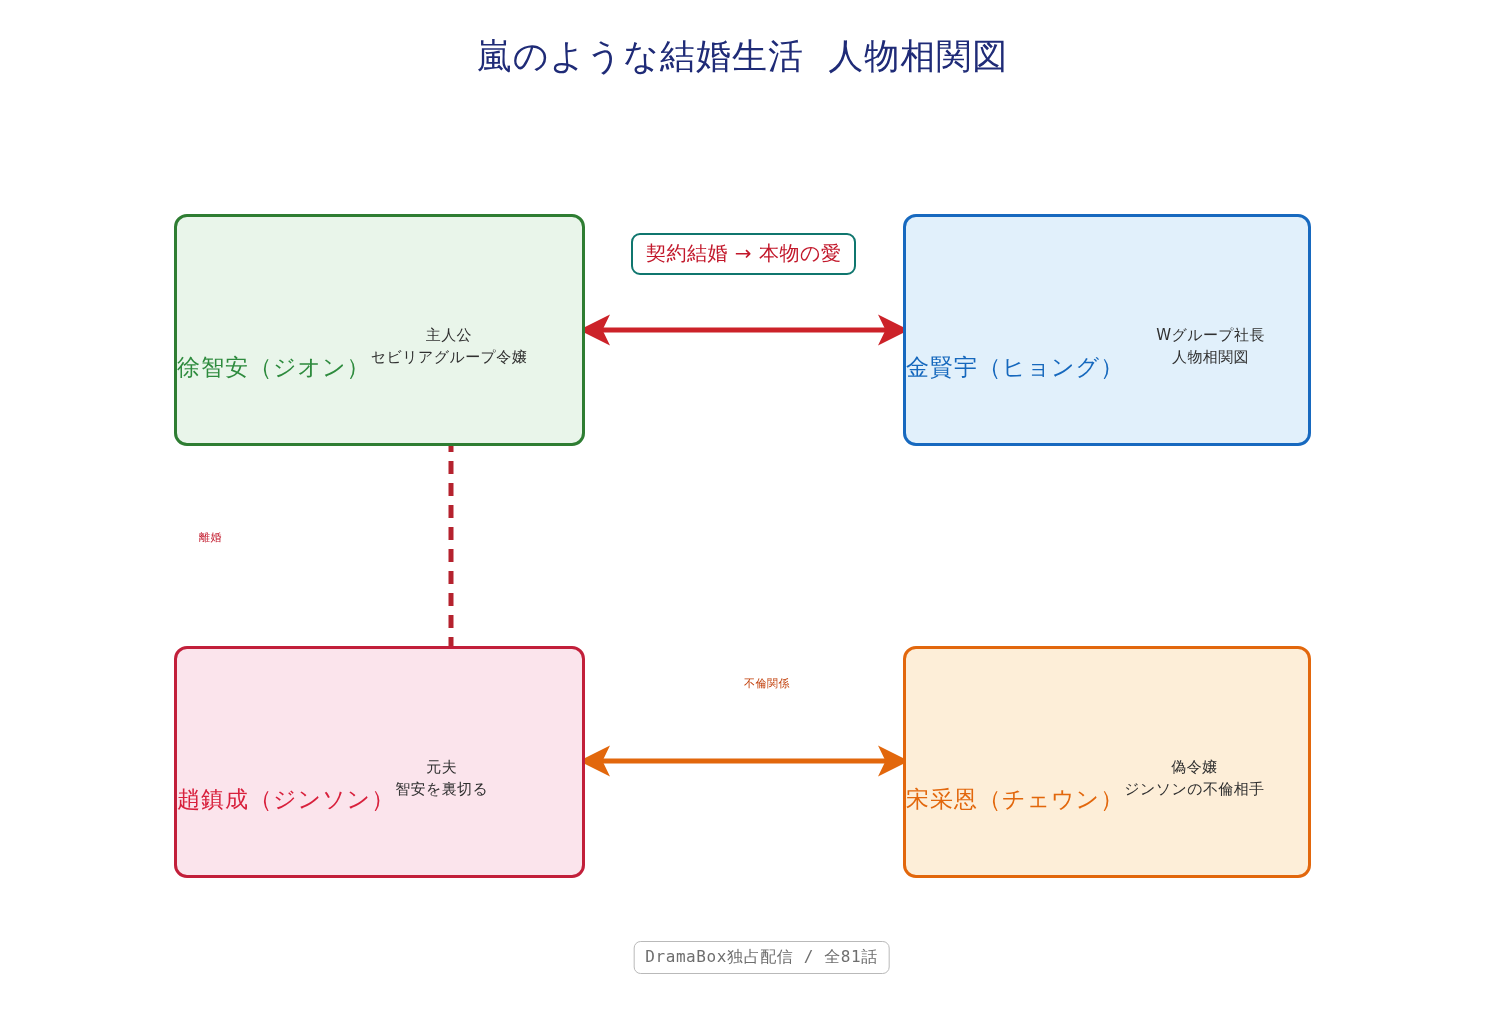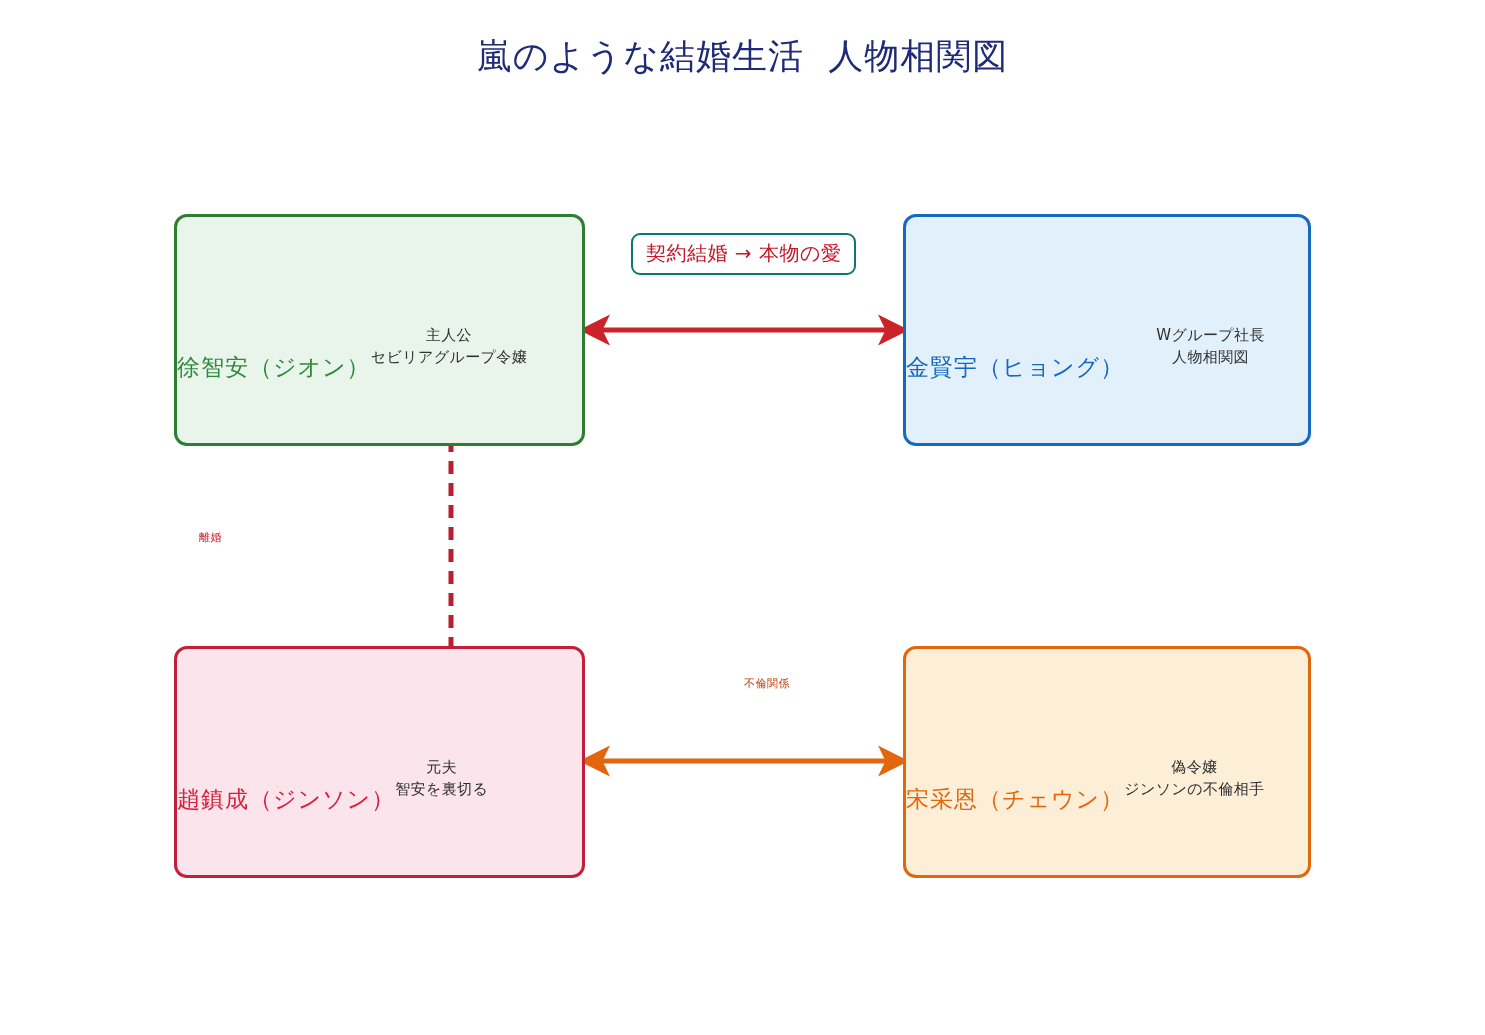--- a/index.html
+++ b/index.html
@@ -195,14 +195,15 @@
     <div class="node-desc">偽令嬢
 ジンソンの不倫相手</div>
   </div>
 
   <div class="edge-label-boxed" id="label-contract">契約結婚 → 本物の愛</div>
 
   <div class="edge-label-plain" id="label-divorce">離婚</div>
 
   <div class="edge-label-plain" id="label-affair">不倫関係</div>
 
+  <div class="footer-badge">DramaBox独占配信 / 全81話</div>
 
 </div>
 
 </body></html>

